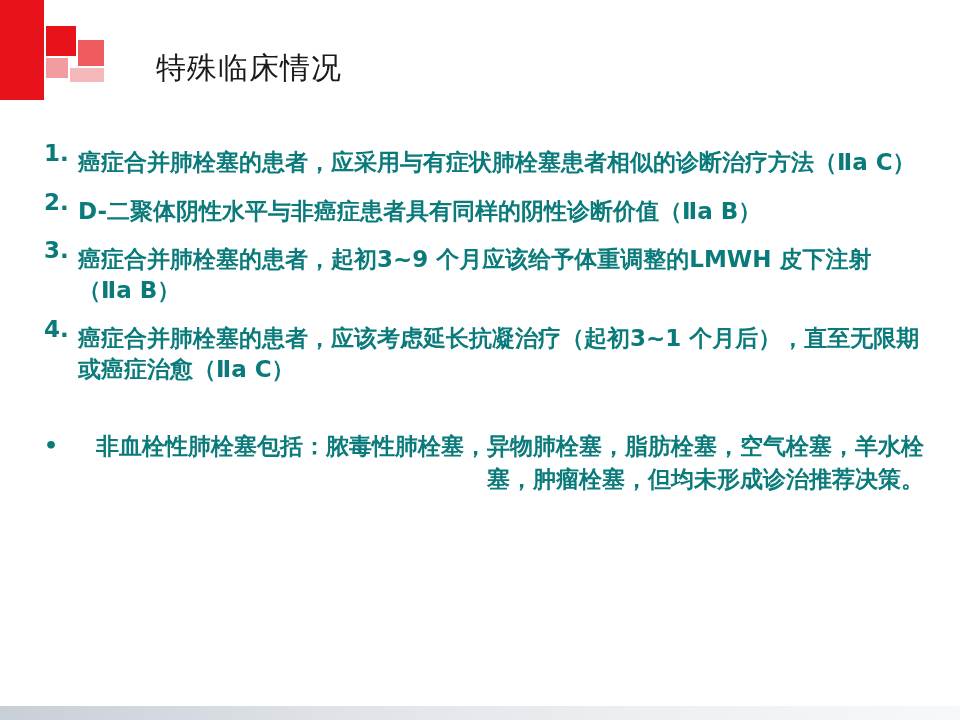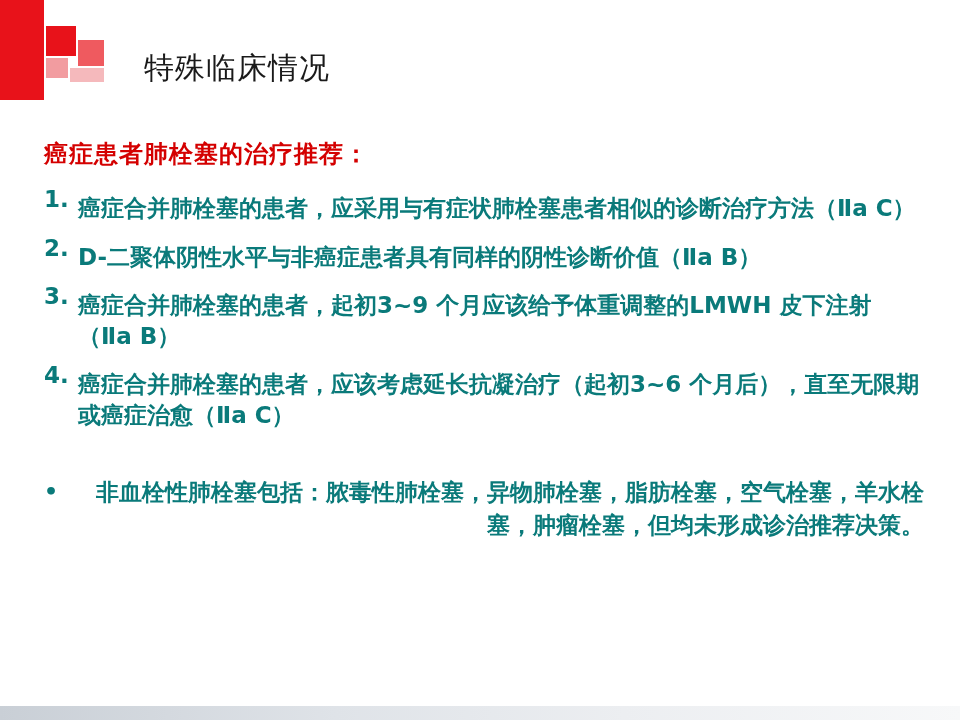--- a/index.html
+++ b/index.html
@@ -29,21 +29,21 @@
   }
   .logo .b1 { left: 0;    top: 0;   width: 44px; height: 100px; background:#e8121a; }
   .logo .b2 { left: 46px; top: 26px; width: 30px; height: 30px; background:#e8121a; }
   .logo .b3 { left: 78px; top: 40px; width: 26px; height: 26px; background:#ef5a5f; }
   .logo .b4 { left: 46px; top: 58px; width: 22px; height: 20px; background:#f29ca0; }
   .logo .b5 { left: 70px; top: 68px; width: 34px; height: 14px; background:#f5b9bc; }
 
   
   .page-title {
     position: absolute;
-    left: 144px;
+    left: 156px;
     top: 48px;
     font-size: 30px;
     color: #1a1a1a;
     letter-spacing: 1px;
     font-family: "DejaVu Sans", sans-serif;
     font-weight: 400;
   }
 
   
   .content {
@@ -120,38 +120,37 @@
   <div class="blk b2"></div>
   <div class="blk b3"></div>
   <div class="blk b4"></div>
   <div class="blk b5"></div>
 </div>
 
 <div class="page-title">特殊临床情况</div>
 
 <div class="content">
 
-  <div class="heading">癌症患者肺栓塞的治疗推荐：</div>
 
   <ol class="rec-list">
     <li class="rec-item">
       <span class="rec-num">1.</span>
       <span class="rec-text">癌症合并肺栓塞的患者，应采用与有症状肺栓塞患者相似的诊断治疗方法（Ⅱa C）</span>
     </li>
     <li class="rec-item">
       <span class="rec-num">2.</span>
       <span class="rec-text">D-二聚体阴性水平与非癌症患者具有同样的阴性诊断价值（Ⅱa B）</span>
     </li>
     <li class="rec-item">
       <span class="rec-num">3.</span>
       <span class="rec-text">癌症合并肺栓塞的患者，起初3~9 个月应该给予体重调整的LMWH 皮下注射（Ⅱa B）</span>
     </li>
     <li class="rec-item">
       <span class="rec-num">4.</span>
-      <span class="rec-text">癌症合并肺栓塞的患者，应该考虑延长抗凝治疗（起初3~6 个月后），直至无限期或癌症治愈（Ⅱa C）</span>
+      <span class="rec-text">癌症合并肺栓塞的患者，应该考虑延长抗凝治疗（起初3~1 个月后），直至无限期或癌症治愈（Ⅱa C）</span>
     </li>
   </ol>
 
   <div class="bullet-block">
     <span class="bullet-dot">•</span>
     <span class="bullet-text">非血栓性肺栓塞包括：脓毒性肺栓塞，异物肺栓塞，脂肪栓塞，空气栓塞，羊水栓塞，肿瘤栓塞，但均未形成诊治推荐决策。</span>
   </div>
 
 </div>
 

